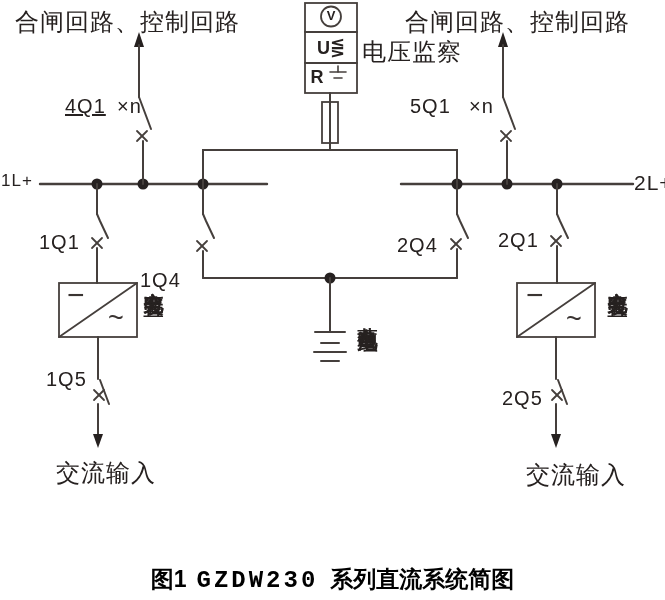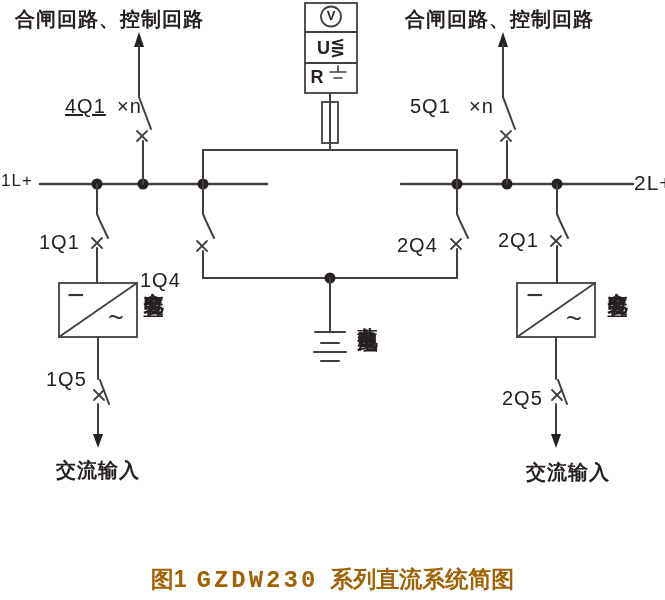--- a/index.html
+++ b/index.html
@@ -7,22 +7,22 @@
     position:relative;
     width:665px;height:600px;
     background:#ffffff;
     font-family:"Liberation Sans","DejaVu Sans",sans-serif;
     color:#262120;
     overflow:hidden;
   }
   #wires{position:absolute;left:0;top:0;}
   .lbl{
     position:absolute;
-    font-size:20px;
-    font-weight:700;
+    font-size:24px;
+    font-weight:400;
     color:#262120;
     white-space:nowrap;
     letter-spacing:1px;
   }
   .qlbl{
     position:absolute;
     font-size:20px;
     font-weight:500;
     letter-spacing:1px;
     color:#262120;
@@ -38,21 +38,21 @@
     color:#262120;
   }
   .sym{position:absolute;color:#3a3432;font-weight:500;}
   .cell{position:absolute;left:305px;width:52px;text-align:center;font-weight:600;}
   #caption{
     position:absolute;
     left:0;top:564px;width:665px;
     text-align:center;
     font-size:23px;
     font-weight:700;
-    color:#a16207;
+    color:#000000;
   }
   #caption .model{
     font-family:"Liberation Mono","DejaVu Sans Mono",monospace;
     font-weight:700;
     font-size:24px;
     letter-spacing:3px;
     margin:0 12px 0 10px;
   }
 </style>
 </head>
@@ -194,20 +194,21 @@
     </g>
   </svg>
 
   <div class="lbl" style="left:15px;top:6px;">合闸回路、控制回路</div>
   <div class="lbl" style="left:405px;top:6px;">合闸回路、控制回路</div>
 
   <div class="cell" style="top:8px;font-size:13px;">V</div>
   <div class="cell" style="top:37px;font-size:18px;">U⋚</div>
   <div class="cell" style="left:300px;width:34px;top:67px;font-size:18px;">R</div>
 
+  <div class="lbl" style="left:362px;top:36px;">电压监察</div>
 
   <div class="qlbl" style="left:65px;top:95px;text-decoration:underline;">4Q1</div>
   <div class="qlbl" style="left:117px;top:95px;">×n</div>
   <div class="qlbl" style="left:410px;top:95px;">5Q1</div>
   <div class="qlbl" style="left:469px;top:95px;">×n</div>
 
   <div class="qlbl" style="left:1px;top:171px;font-size:17px;">1L+</div>
   <div class="qlbl" style="left:634px;top:171px;font-size:21px;">2L+</div>
 
   <div class="qlbl" style="left:39px;top:231px;">1Q1</div>

